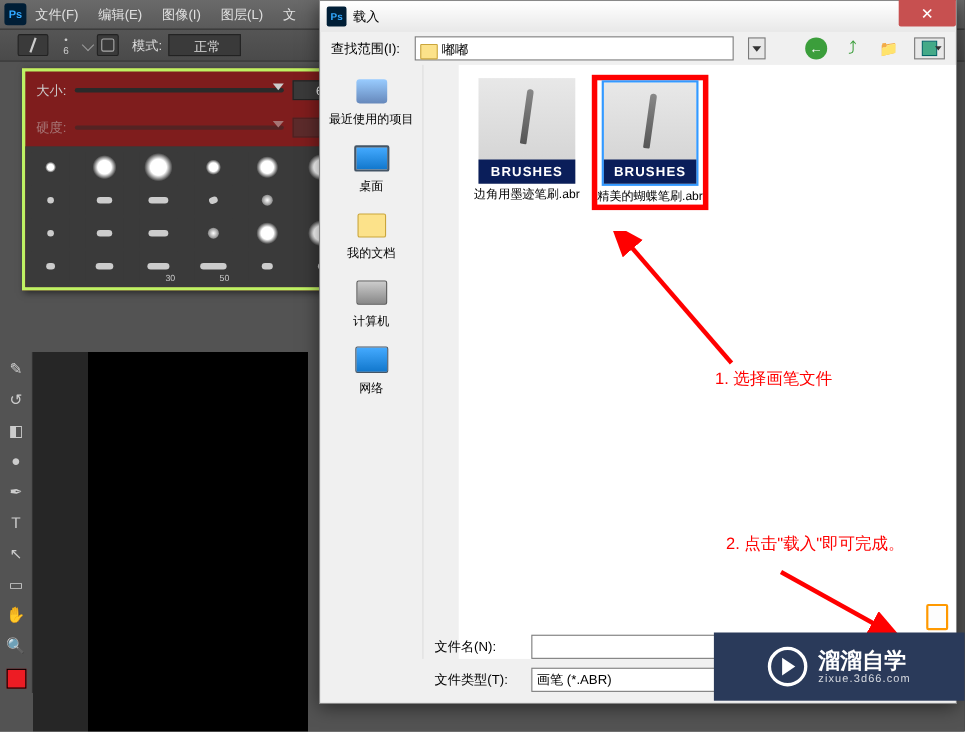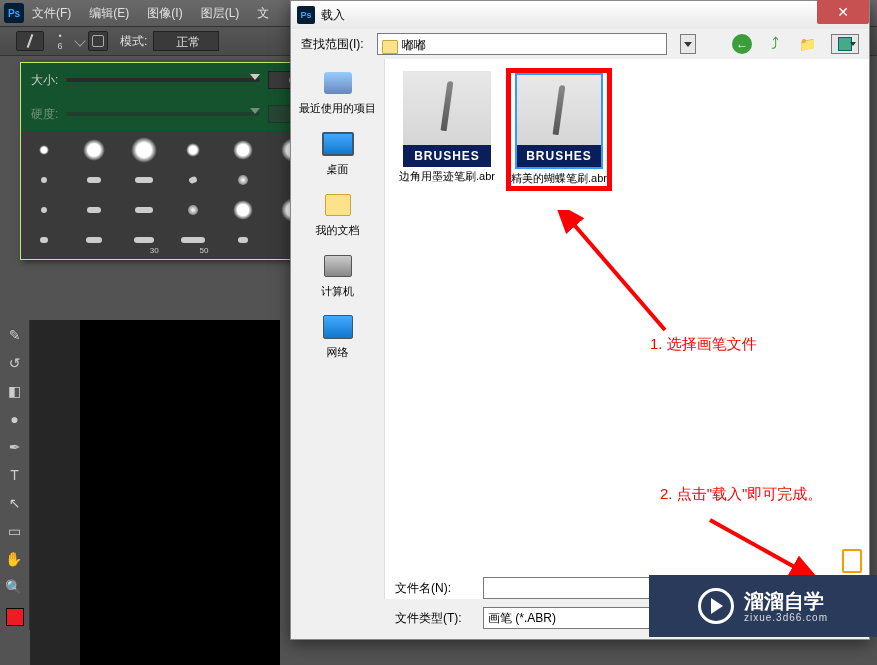--- a/index.html
+++ b/index.html
@@ -15,21 +15,21 @@
 .ps-brush-icon { width: 28px; height: 20px; background: #3a3a3a; border: 1px solid #222; border-radius: 2px; display: flex; align-items: center; justify-content: center; margin-right: 6px; }
 .ps-brush-icon::before { content: ""; width: 2px; height: 14px; background: #ccc; transform: rotate(20deg); }
 .ps-dot { width: 20px; height: 20px; display: flex; flex-direction: column; align-items: center; justify-content: center; margin-right: 2px; color: #ccc; font-size: 9px; }
 .ps-arrow { width: 8px; height: 8px; border-right: 1px solid #999; border-bottom: 1px solid #999; transform: rotate(45deg); margin: 0 4px; }
 .sw-icon { width: 20px; height: 20px; background: #3a3a3a; border: 1px solid #222; border-radius: 2px; margin-right: 12px; display:flex;align-items:center;justify-content:center; }
 .sw-icon::before{content:"";width:10px;height:10px;border:1px solid #aaa;border-radius:2px;}
 .ps-label { margin-right: 6px; text-align: right; }
 .ps-select { background: #3a3a3a; border: 1px solid #222; color: #ddd; padding: 2px 18px 2px 22px; font-size: 12px; height: 20px; position: relative; }
 
 
-.brush-panel { position: absolute; left: 20px; top: 62px; width: 309px; background: #14532d; border: 1px solid #bef264; box-shadow: 2px 2px 6px rgba(0,0,0,0.5); color: #ccc; font-size: 12px; }
+.brush-panel { position: absolute; left: 20px; top: 62px; width: 309px; background: #7f1d1d; border: 3px solid #bef264; box-shadow: 2px 2px 6px rgba(0,0,0,0.5); color: #ccc; font-size: 12px; }
 .bp-row { display: flex; align-items: center; padding: 8px 10px; }
 .bp-slider { flex: 1; height: 4px; background: #2a2a2a; border-radius: 2px; margin: 0 8px; position: relative; }
 .bp-slider::after { content:""; position:absolute; right:0; top:-4px; width:0;height:0;border-left:5px solid transparent;border-right:5px solid transparent;border-top:6px solid #ccc; }
 .bp-input { width: 50px; background: #3a3a3a; border: 1px solid #222; color: #fff; font-size: 11px; padding: 2px 20px; }
 .bp-row2 { opacity: 0.5; }
 .bp-grid { background: #3a3a3a; padding: 6px; display: grid; grid-template-columns: repeat(6, 1fr); gap: 4px; }
 .bp-cell { width: 34px; height: 26px; background: #3a3a3a; display: flex; align-items: center; justify-content: center; position:relative; }
 .bp-circ { background: radial-gradient(#fff 40%, #3a3a3a 70%); border-radius: 50%; }
 .bp-c1{width:10px;height:10px;} .bp-c2{width:22px;height:22px;} .bp-c3{width:26px;height:26px;} .bp-c4{width:14px;height:14px;} .bp-c5{width:20px;height:20px;} .bp-c6{width:24px;height:24px;}
 .bp-shape { width:20px;height:6px;background:#ccc;border-radius:3px; }
@@ -56,21 +56,21 @@
 .fd-combo { flex: 1; height: 22px; background: #fff; border: 1px solid #7a7a7a; display: flex; align-items: flex-end; padding: 0 4px; font-size: 12px; }
 .fd-combo .folder-ico { width:16px;height:14px;background:#fce28a;border:1px solid #caa53b;border-radius:1px;margin-right:4px; }
 .fd-dd { width:16px; height:20px; background:#e8e8e8; border:1px solid #7a7a7a; display:flex;align-items:center;justify-content:center; }
 .fd-dd::before{content:"";width:0;height:0;border-left:4px solid transparent;border-right:4px solid transparent;border-top:5px solid #333;}
 .fd-navbtn { width:20px;height:20px;border-radius:50%;display:flex;align-items:center;justify-content:center; }
 .nav-back{background:#3b9e3b;color:#fff;font-size:12px;} .nav-up{color:#3b9e3b;font-size:16px;} .nav-new{color:#caa53b;font-size:14px;} 
 .nav-view{width:28px;height:20px;background:#e8e8e8;border:1px solid #7a7a7a;display:flex;align-items:center;justify-content:center;position:relative;}
 .nav-view::before{content:"";width:12px;height:12px;background:linear-gradient(#4a8,#4a8);border:1px solid #066;}
 .nav-view::after{content:"";position:absolute;right:2px;width:0;height:0;border-left:3px solid transparent;border-right:3px solid transparent;border-top:4px solid #333;}
 
-.fd-body { display: flex; height: 540px; }
+.fd-body { display: flex; height: 540px; gap: 32px; }
 .fd-places { width: 94px; border-right: 1px solid #ddd; padding: 8px 0; display: flex; flex-direction: column; align-items: center; gap: 12px; font-size: 11px; text-align:center; }
 .place { display:flex;flex-direction:column;align-items:center;gap:2px; }
 .place-ico { width: 36px; height: 32px; display:flex;align-items:center;justify-content:center; }
 .ico-recent::before{content:"";width:28px;height:22px;background:linear-gradient(#9cf,#68b);border-radius:3px;display:block;}
 .ico-desktop::before{content:"";width:28px;height:20px;background:linear-gradient(#4af,#17c);border:2px solid #456;border-radius:2px;display:block;}
 .ico-docs::before{content:"";width:24px;height:20px;background:#fce28a;border:1px solid #caa53b;border-radius:2px;display:block;}
 .ico-computer::before{content:"";width:26px;height:20px;background:linear-gradient(#ccc,#888);border:1px solid #555;border-radius:2px;display:block;}
 .ico-network::before{content:"";width:28px;height:22px;background:linear-gradient(#4af,#17c);border:1px solid #456;border-radius:2px;display:block;position:relative;}
 
 .fd-files { flex: 1; background: #fff; padding: 12px; display: flex; gap: 12px; align-items: flex-start; position:relative; }

